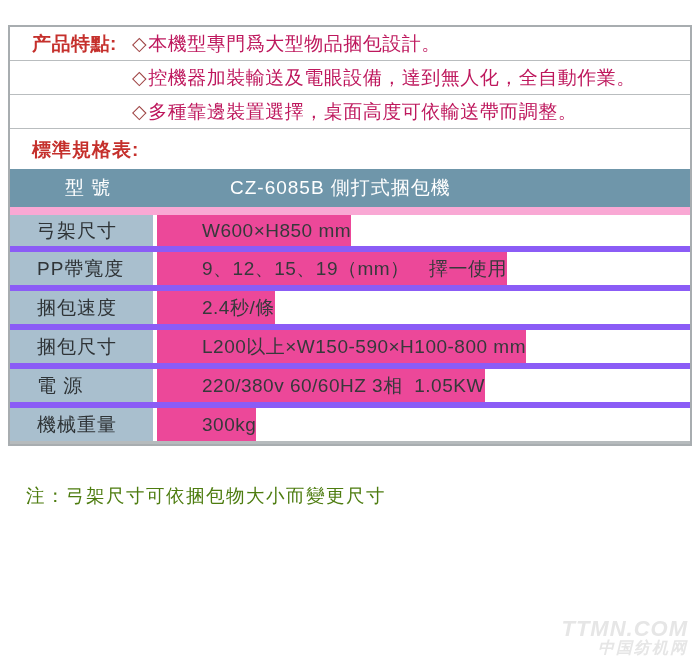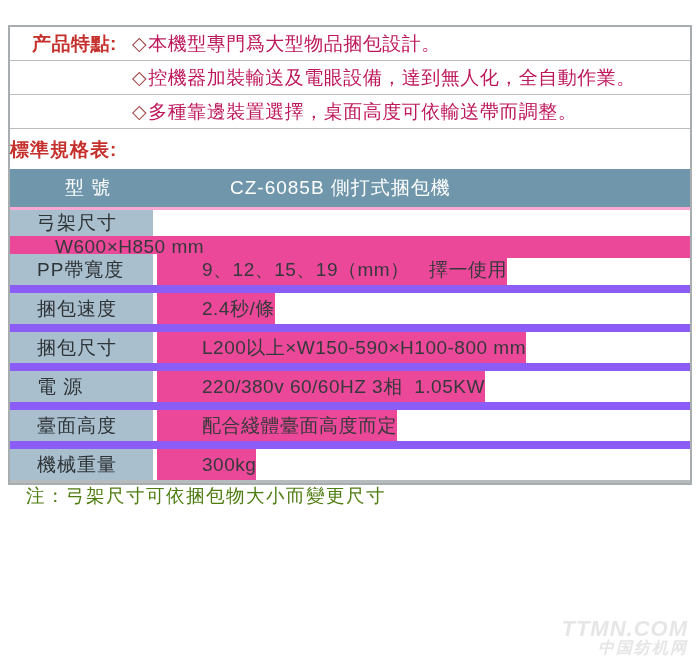--- a/index.html
+++ b/index.html
@@ -53,20 +53,21 @@
     flex: 0 0 auto;
   }
   .feature-text {
     color: #be185d;
   }
   
   .spec-title-row {
     height: 40px;
     line-height: 42px;
     box-sizing: border-box;
+    padding-left: 22px;
     font-size: 19px;
     font-weight: bold;
     letter-spacing: 1px;
     color: var(--accent-red, #c5302c);
     background: #ffffff;
   }
   
   .table-header {
     display: flex;
     align-items: center;
@@ -88,27 +89,26 @@
   .table-header .h-value {
     padding-left: 45px;
     letter-spacing: 1px;
   }
   
   .spec-row {
     display: flex;
     align-items: stretch;
     height: 39px;
     box-sizing: border-box;
-    border-top: 8px solid #8b5cf6;
+    border-top: 6px solid #8b5cf6;
     font-size: 19px;
     white-space: pre;
   }
   .spec-row.first {
-    border-top: 3px solid #f9a8d4;
-    flex-direction: column;
+    border-top: 8px solid #f9a8d4;
   }
   .spec-row.last {
     border-bottom: 3px solid #b6bbbd;
     height: 42px;
   }
   .row-label {
     width: 147px;
     flex: 0 0 auto;
     box-sizing: border-box;
     background: var(--label-bg, #a9bfce);
@@ -196,24 +196,20 @@
       <div class="row-value">2.4秒/條</div>
     </div>
     <div class="spec-row">
       <div class="row-label">捆包尺寸</div>
       <div class="row-value">L200以上×W150-590×H100-800 mm</div>
     </div>
     <div class="spec-row">
       <div class="row-label">電 源</div>
       <div class="row-value">220/380v 60/60HZ 3相  1.05KW</div>
     </div>
-    <div class="spec-row">
-      <div class="row-label">臺面高度</div>
-      <div class="row-value">配合綫體臺面高度而定</div>
-    </div>
     <div class="spec-row last">
       <div class="row-label">機械重量</div>
       <div class="row-value">300kg</div>
     </div>
 
   </div>
 
   <div class="note">注：弓架尺寸可依捆包物大小而變更尺寸</div>
 
   <div class="watermark">

